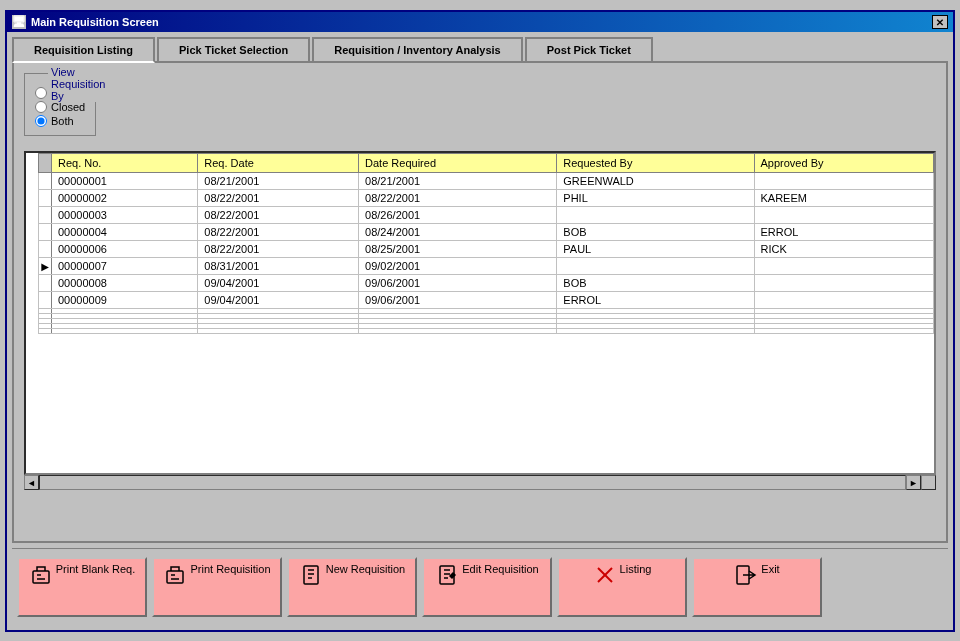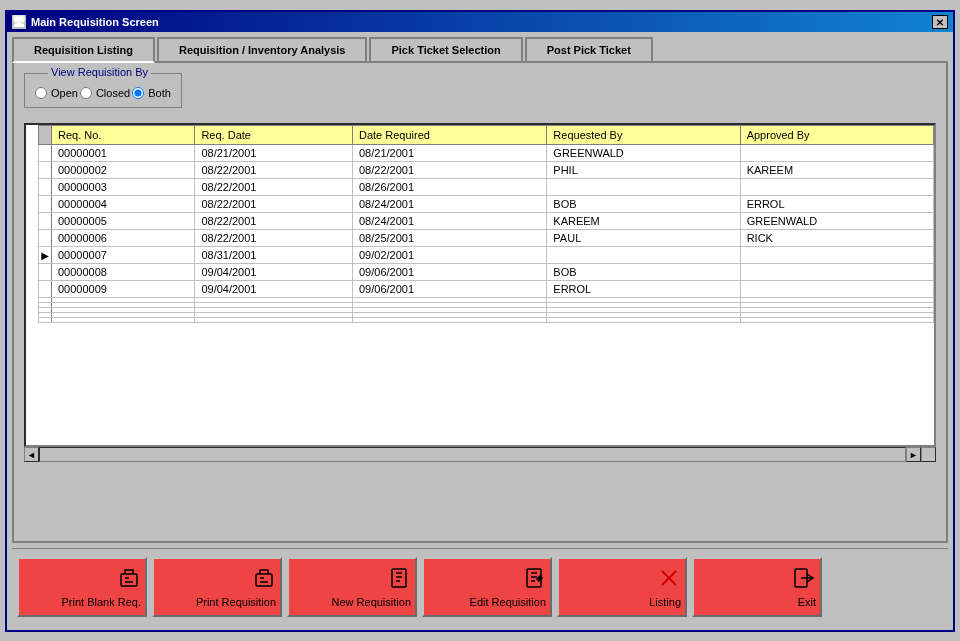--- a/index.html
+++ b/index.html
@@ -111,21 +111,21 @@
       top: -8px;
       left: 23px;
       background: #c0c0c0;
       padding: 0 3px;
       font-size: 11px;
       color: #000080;
     }
 
     .radio-group {
       display: flex;
-      flex-direction: row;
+      flex-direction: column;
       gap: 2px;
       margin-top: 5px;
     }
 
     .radio-label {
       display: flex;
       align-items: center;
       gap: 4px;
       font-size: 11px;
       cursor: pointer;
@@ -178,27 +178,27 @@
       display: flex;
       padding: 8px 5px;
       gap: 5px;
       border-top: 1px solid #808080;
       margin-top: 5px;
       justify-content: flex-start;
     }
 
     .toolbar-btn {
       display: flex;
-      flex-direction: column;
-      align-items: flex-end;
+      flex-direction: row;
+      align-items: flex-start;
       justify-content: center;
       width: 130px;
       height: 60px;
       border: 2px outset #c0c0c0;
-      background: #ef4444;
+      background: #fca5a5;
       cursor: pointer;
       font-size: 11px;
       gap: 3px;
       padding: 4px;
     }
 
     .toolbar-btn .btn-icon {
       font-size: 20px;
       line-height: 1;
     }
@@ -225,24 +225,24 @@
     <div class="title-close">✕</div>
   </div>
 
   <div class="window-body">
 
     <div class="tabs">
       <div class="tab active">
         <span>Requisition Listing</span>
       </div>
       <div class="tab">
+        <span>Pick Ticket Selection</span>
+      </div>
+      <div class="tab">
         <span>Requisition / Inventory Analysis</span>
-      </div>
-      <div class="tab">
-        <span>Pick Ticket Selection</span>
       </div>
       <div class="tab">
         <span>Post Pick Ticket</span>
       </div>
     </div>
 
     <div class="tab-content">
       
       <div class="group-box">
         <span class="group-box-legend">View Requisition By</span>
@@ -303,28 +303,20 @@
               <tr>
                 <td class="row-indicator" style="width: 12px; border-right: 1px solid rgb(128, 128, 128);"></td>
                 <td>00000004</td>
                 <td>08/22/2001</td>
                 <td>08/24/2001</td>
                 <td>BOB</td>
                 <td>ERROL</td>
               </tr>
               <tr>
                 <td class="row-indicator" style="width: 12px; border-right: 1px solid rgb(128, 128, 128);"></td>
-                <td>00000005</td>
-                <td>08/22/2001</td>
-                <td>08/24/2001</td>
-                <td>KAREEM</td>
-                <td>GREENWALD</td>
-              </tr>
-              <tr>
-                <td class="row-indicator" style="width: 12px; border-right: 1px solid rgb(128, 128, 128);"></td>
                 <td>00000006</td>
                 <td>08/22/2001</td>
                 <td>08/25/2001</td>
                 <td>PAUL</td>
                 <td>RICK</td>
               </tr>
               <tr>
                 <td class="row-indicator" style="width: 12px; border-right: 1px solid rgb(128, 128, 128);">▶</td>
                 <td>00000007</td>
                 <td>08/31/2001</td>

